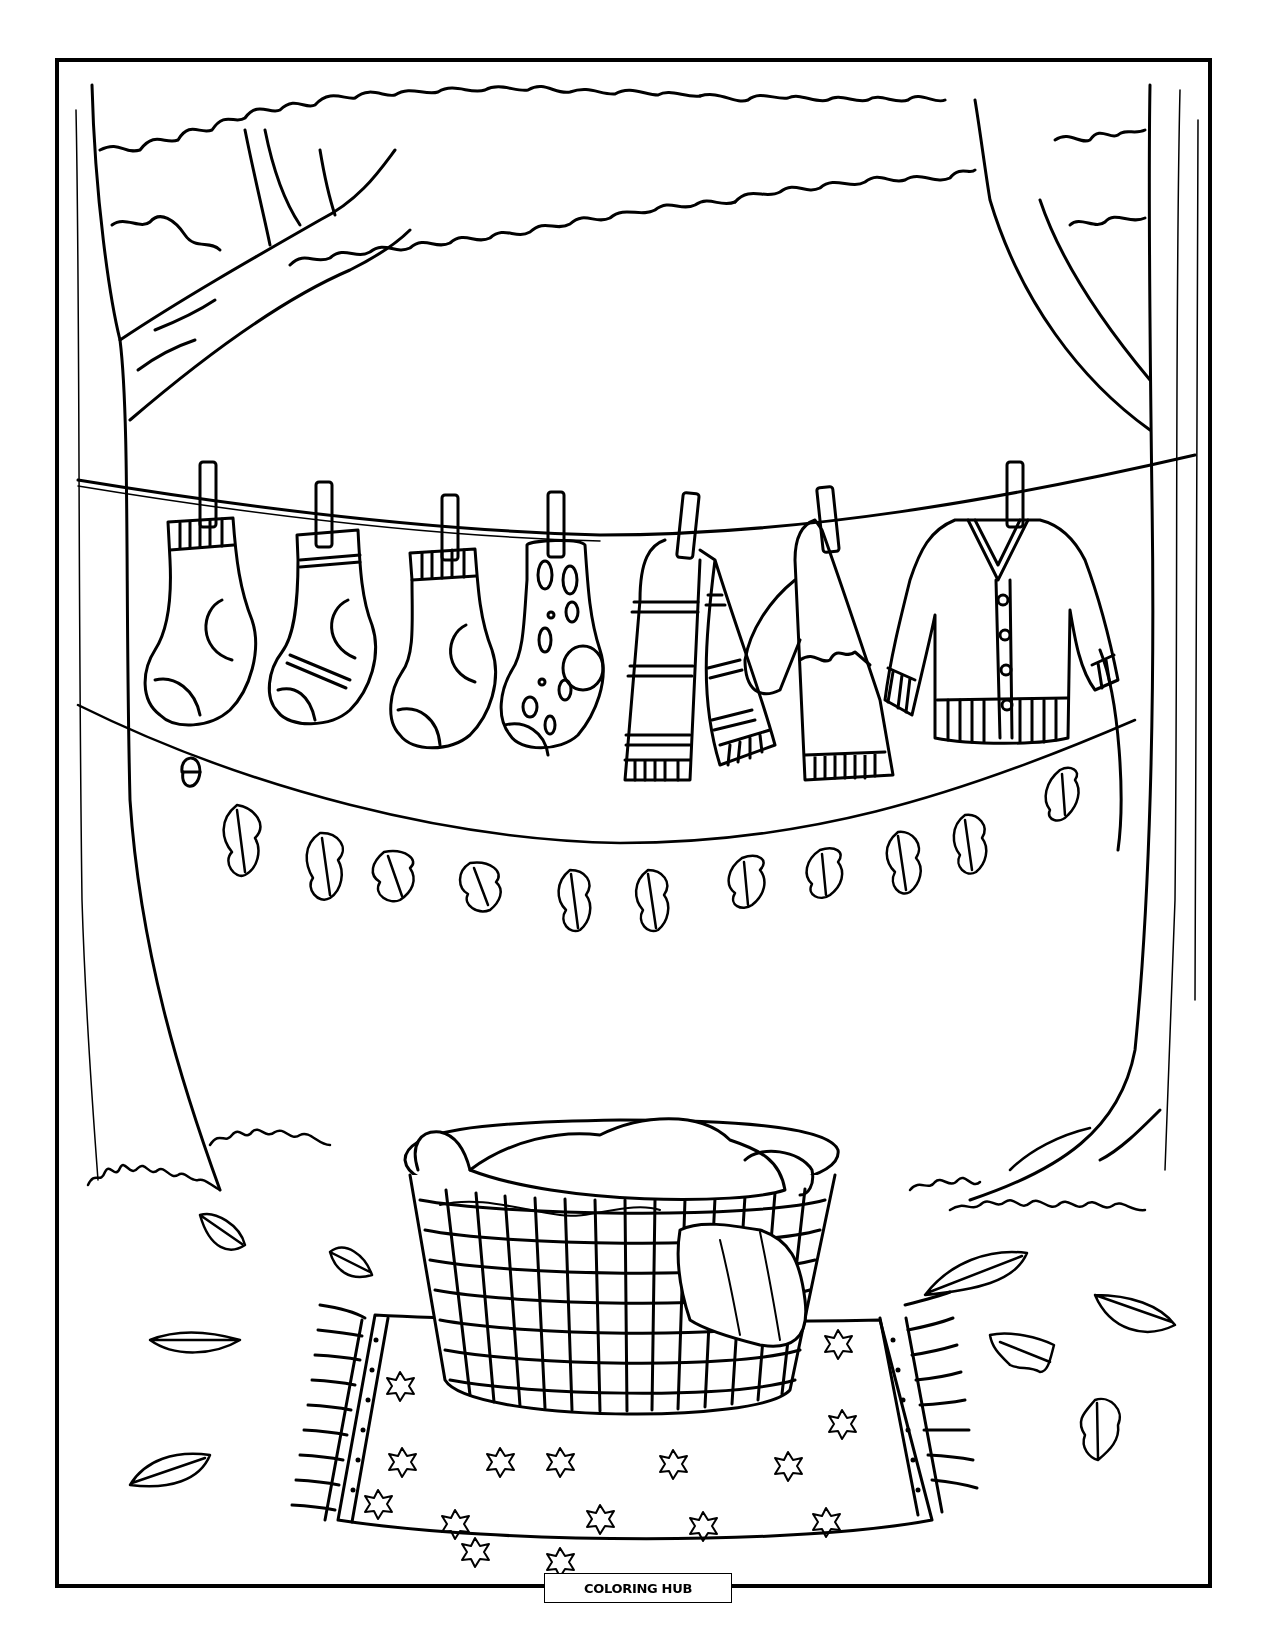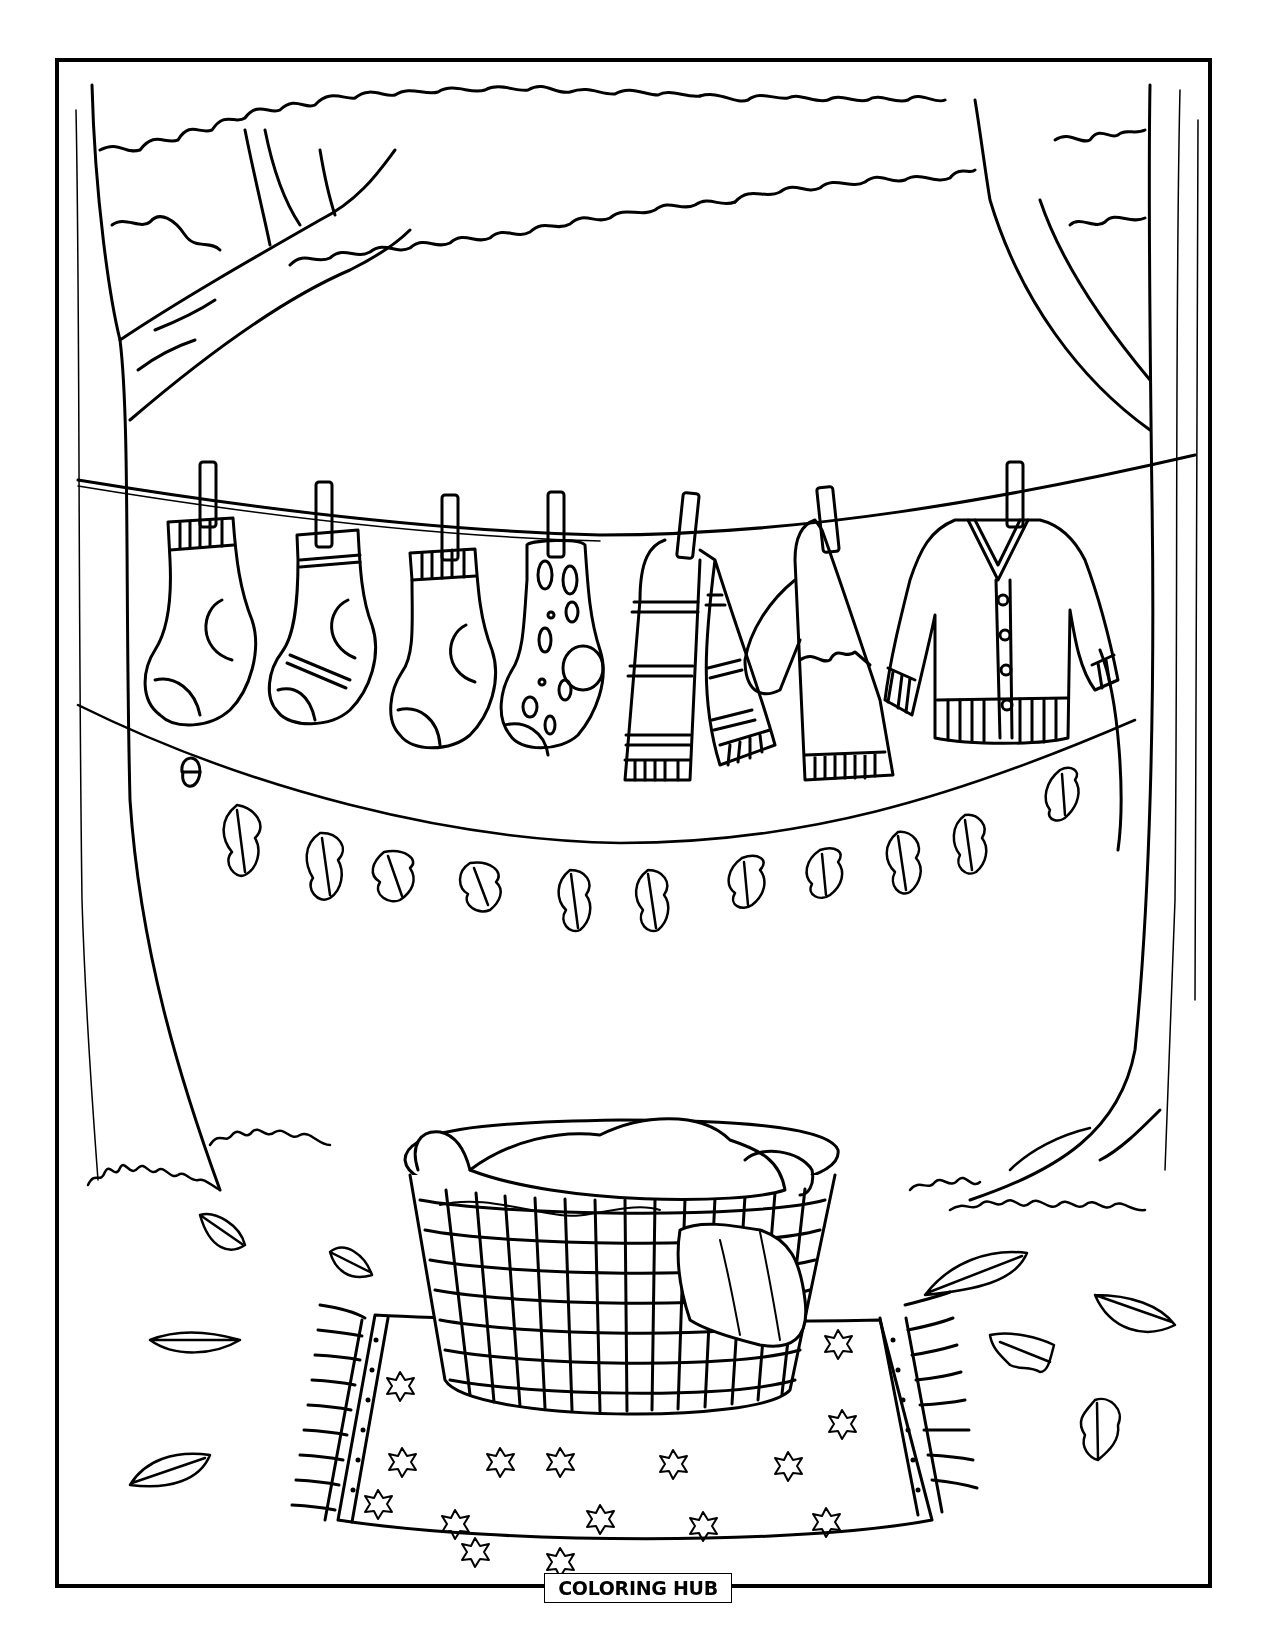--- a/index.html
+++ b/index.html
@@ -1,21 +1,21 @@
 <!DOCTYPE html>
 <html><head>
 <meta charset="utf-8">
 <style>
   html, body { margin: 0; padding: 0; background: #ffffff; }
   body { width: 1275px; height: 1650px; position: relative; overflow: hidden; font-family: "DejaVu Sans", sans-serif; }
   .page { position: absolute; left: 0; top: 0; width: 1275px; height: 1650px; background: #fff; }
   .frame { position: absolute; left: 55px; top: 58px; width: 1157px; height: 1530px; border: 4px solid #000; box-sizing: border-box; }
   svg.art { position: absolute; left: 0; top: 0; }
   .badge { position: absolute; left: 544px; top: 1573px; width: 188px; height: 30px; background: #fff; border: 1.5px solid #000; box-sizing: border-box; display: flex; align-items: center; justify-content: center; }
-  .badge span { font-family: "DejaVu Sans", sans-serif; font-weight: bold; font-size: 19px; letter-spacing: -0.3px; color: #000; }
+  .badge span { font-family: "DejaVu Sans", sans-serif; font-weight: bold; font-size: 13px; letter-spacing: -0.3px; color: #000; }
 </style>
 </head>
 <body>
 
 <div class="page">
   <div class="frame"></div>
 
   <svg class="art" width="1275" height="1650" viewBox="0 0 1275 1650" fill="none" stroke="#000" stroke-width="3" stroke-linecap="round" stroke-linejoin="round">
 
     <g>

